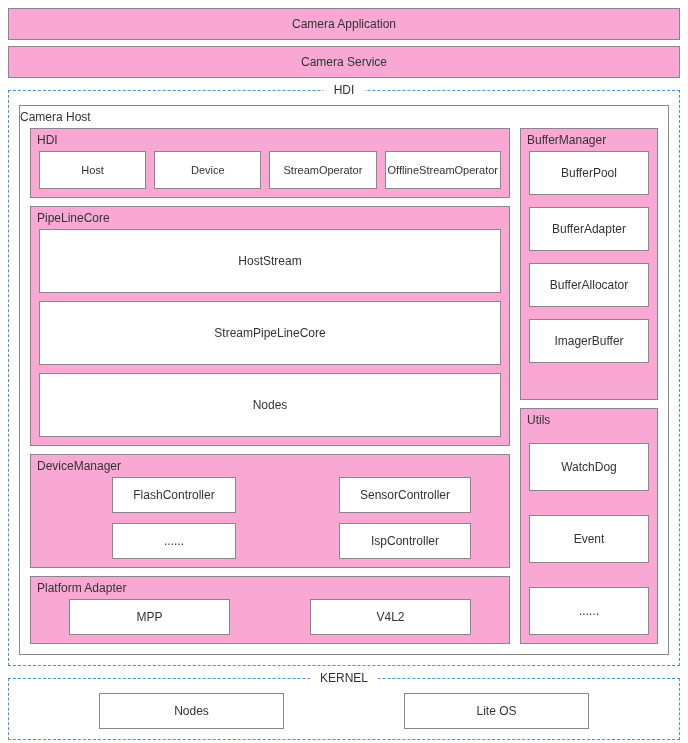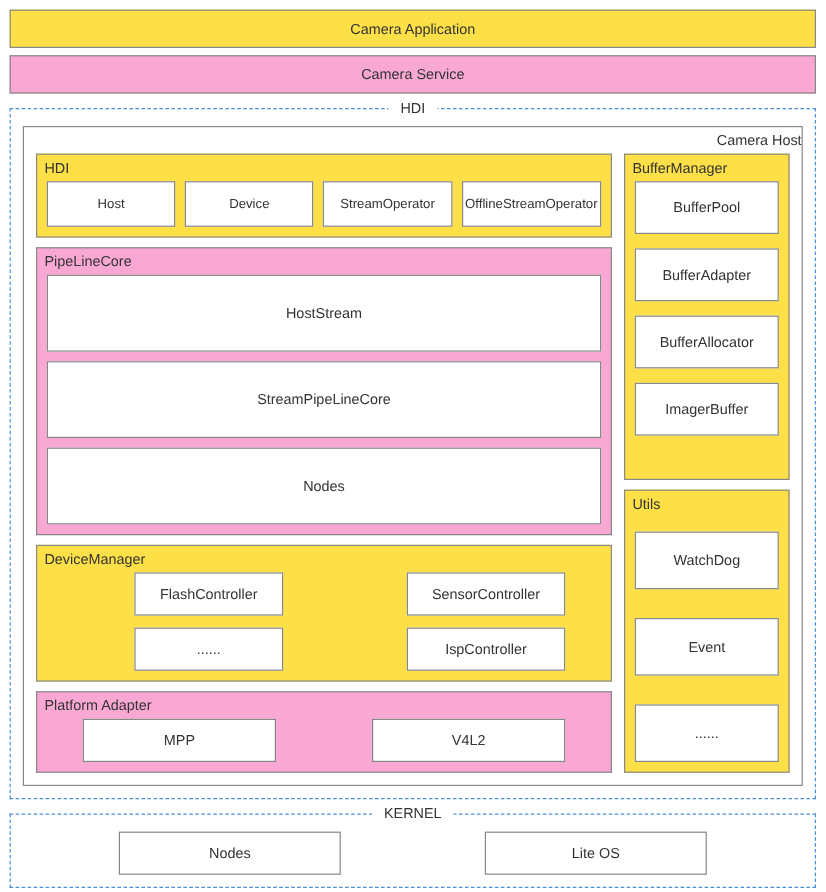--- a/index.html
+++ b/index.html
@@ -9,21 +9,21 @@
     color: #333;
     padding: 8px;
     width: 688px;
   }
   .box {
     border: 1px solid #888;
     background: #fff;
     text-align: center;
     padding: 8px 4px;
   }
-  .blue { background: #fde047; }
+  .blue { background: #f9a8d4; }
   .peach { background: #f9a8d4; }
   .white { background: #fff; }
 
   .top-row { margin-bottom: 6px; }
 
   .dashed-section {
     border: 1px dashed #4a90d9;
     position: relative;
     padding: 14px 10px 10px 10px;
     margin-top: 12px;
@@ -41,21 +41,21 @@
   .camera-host {
     border: 1px solid #888;
     padding: 22px 10px 10px 10px;
     position: relative;
   }
   .camera-host-label {
     position: absolute;
     top: 4px;
     left: 0;
     right: 0;
-    text-align: right;
+    text-align: left;
   }
 
   .host-columns {
     display: flex;
     gap: 10px;
   }
   .left-col { flex: 1; display: flex; flex-direction: column; gap: 8px; }
   .right-col { width: 138px; display: flex; flex-direction: column; gap: 8px; }
 
   .group {

